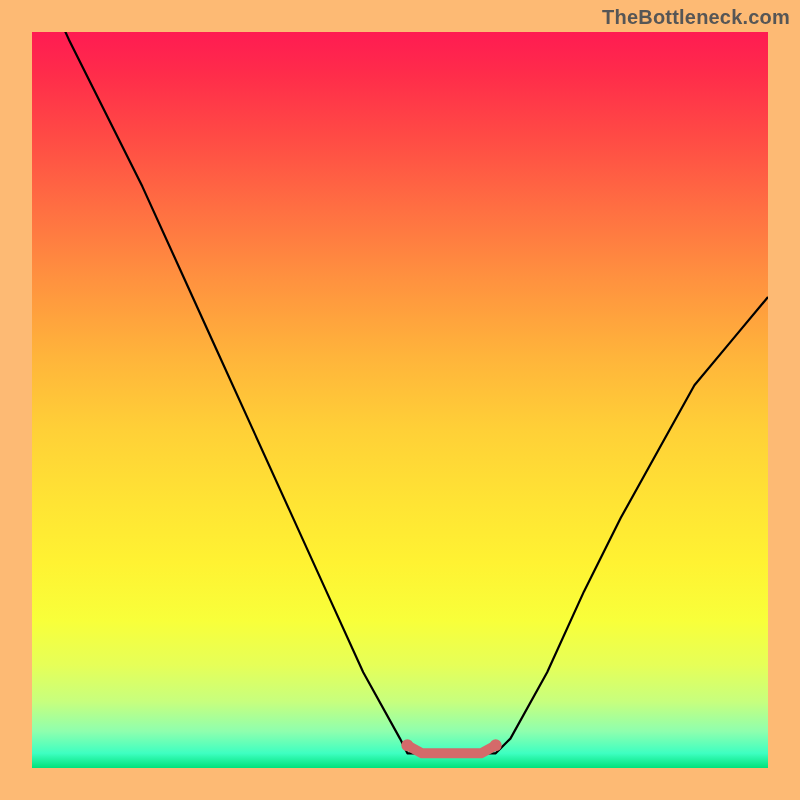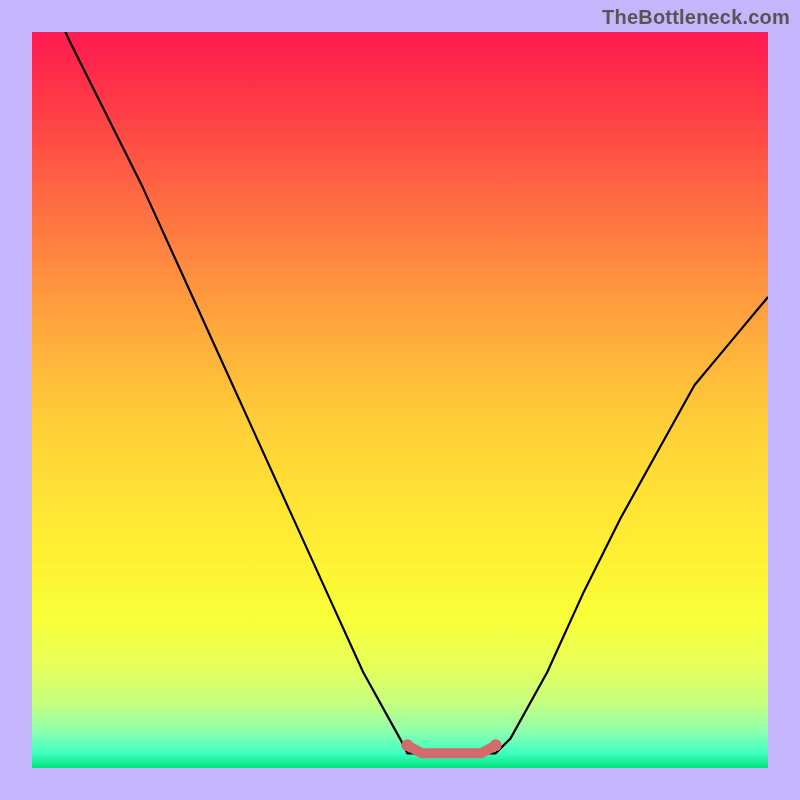--- a/index.html
+++ b/index.html
@@ -7,21 +7,21 @@
     padding: 0;
     width: 800px;
     height: 800px;
     overflow: hidden;
     font-family: Arial, Helvetica, sans-serif;
   }
   .frame {
     position: relative;
     width: 800px;
     height: 800px;
-    background: #c4b5fd;
+    background: #fdba74;
     box-sizing: border-box;
   }
   .plot-area {
     position: absolute;
     left: 32px;
     top: 32px;
     width: 736px;
     height: 736px;
     overflow: hidden;
   }

